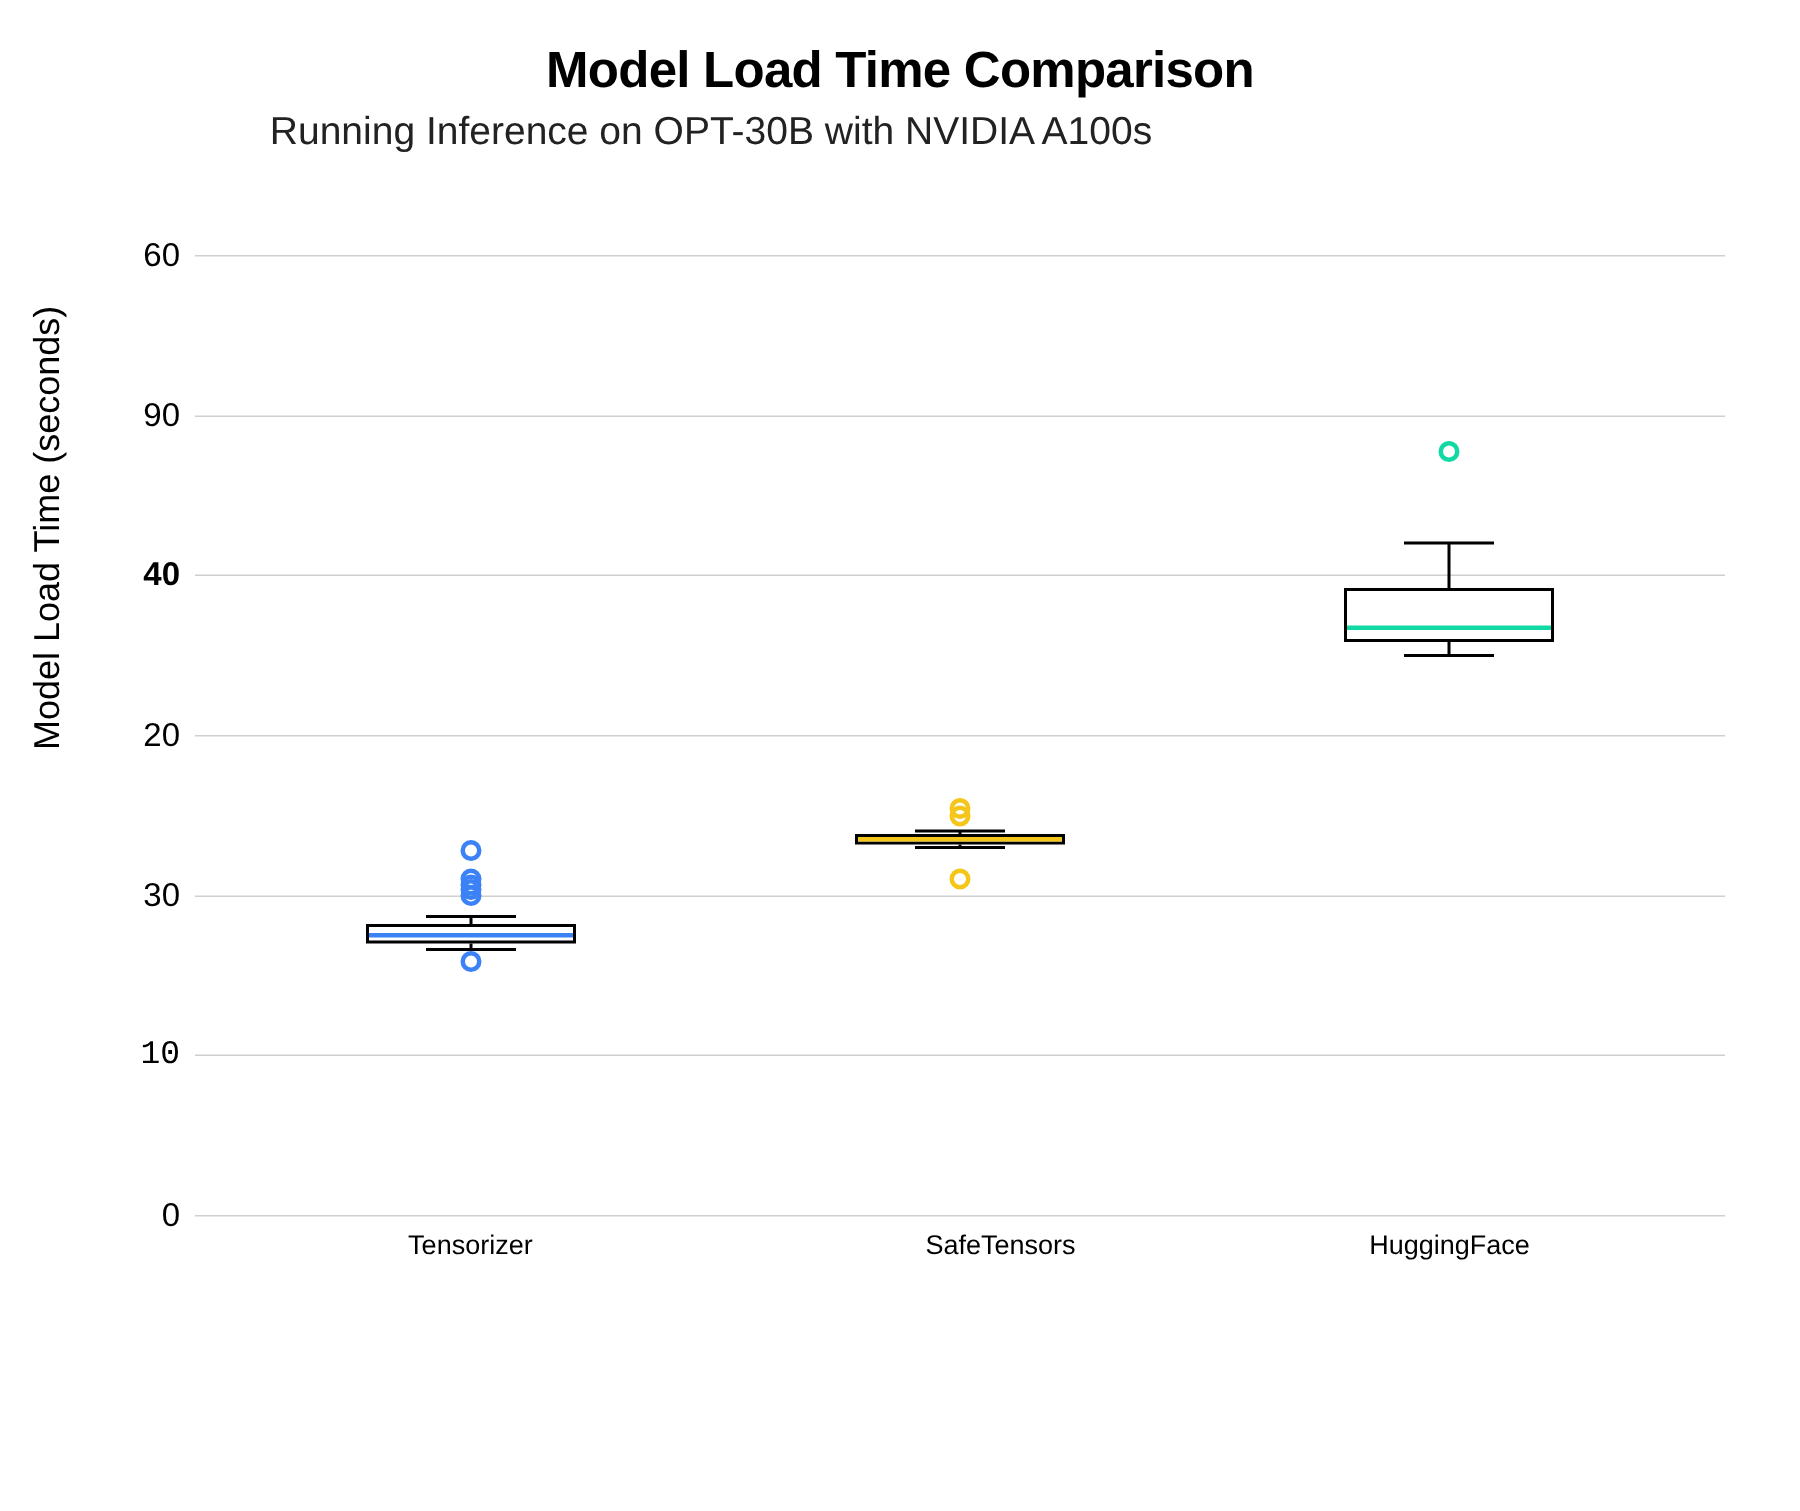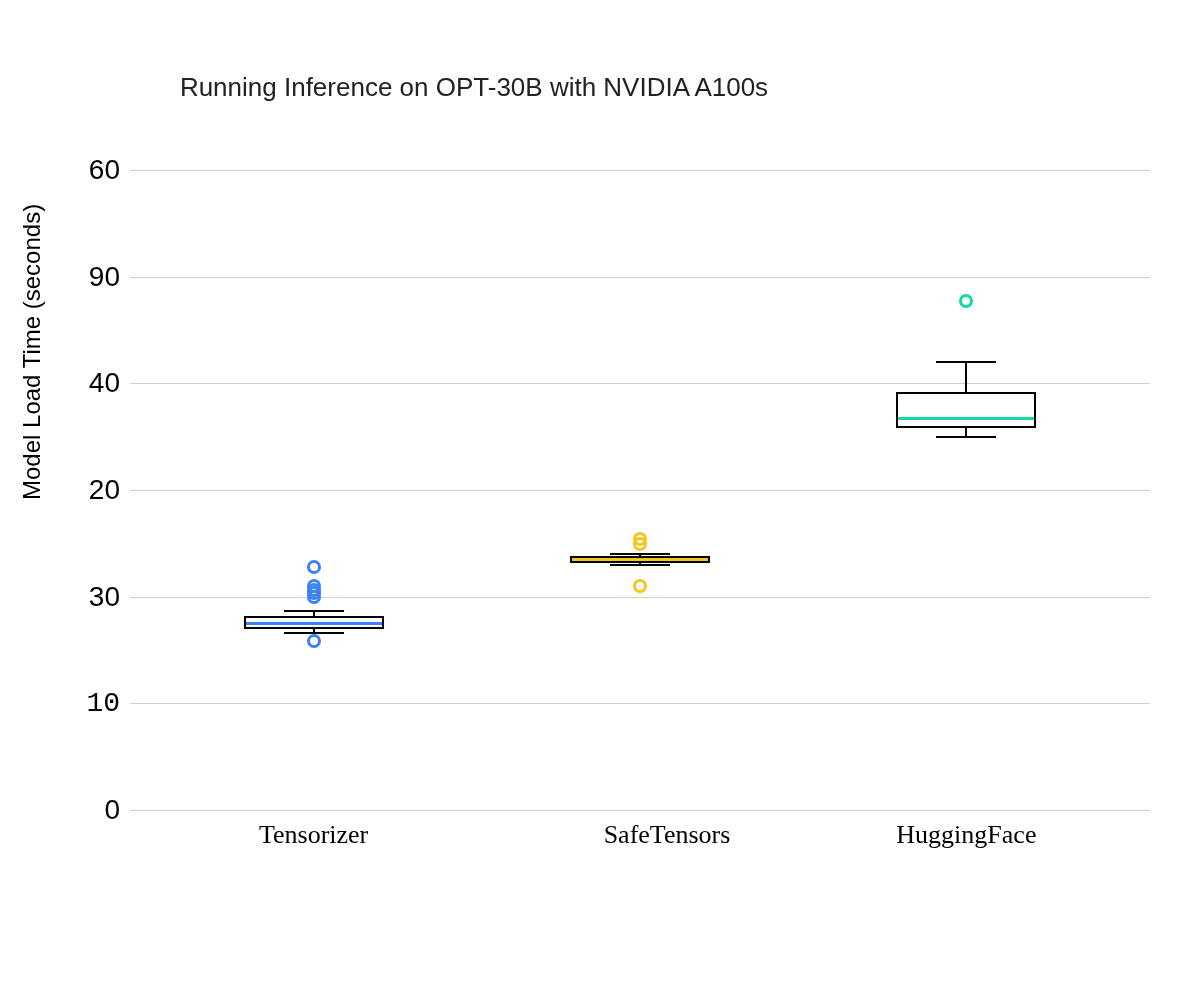--- a/index.html
+++ b/index.html
@@ -57,33 +57,32 @@
     left: 0;
     width: 100%;
     height: 0;
     border-top: 1px solid #d0d0d0;
   }
   .ytick {
     position: absolute;
     right: 1030px;
     width: 60px;
     text-align: right;
-    font-size: 28px;
+    font-size: 22px;
     color: #000;
     transform: translateY(-50%);
   }
   .xtick {
     position: absolute;
     top: 650px;
-    font-size: 26px;
+    font-size: 18px;
     color: #000;
     text-align: center;
     transform: translateX(-50%);
     white-space: nowrap;
-    font-family: Liberation Serif, serif;
   }
   
   .box {
     position: absolute;
     border: 2px solid #000;
     background: transparent;
     box-sizing: border-box;
   }
   .median {
     position: absolute;
@@ -116,34 +115,35 @@
     width: 1060px;
     font-size: 20px;
     line-height: 1.35;
     color: #333;
   }
 </style>
 </head>
 <body>
 <div class="page">
 
+<div class="title">Model Load Time Comparison</div>
 <div class="subtitle">Running Inference on OPT-30B with NVIDIA A100s</div>
 <div class="ylabel">Model Load Time (seconds)</div>
 
 <div class="plot" id="plot">
       <div class="gridline" style="top: 640px;"></div>
       <div class="ytick" style="top: 640px;">0</div>
       <div class="gridline" style="top: 533.333px;"></div>
       <div class="ytick" style="top: 533.333px; font-family: Liberation Mono, monospace;">10</div>
       <div class="gridline" style="top: 426.667px;"></div>
       <div class="ytick" style="top: 426.667px;">30</div>
       <div class="gridline" style="top: 320px;"></div>
       <div class="ytick" style="top: 320px;">20</div>
       <div class="gridline" style="top: 213.333px;"></div>
-      <div class="ytick" style="top: 213.333px;">40</div>
+      <div class="ytick" style="top: 213.333px; font-weight: bold;">40</div>
       <div class="gridline" style="top: 106.667px;"></div>
       <div class="ytick" style="top: 106.667px;">90</div>
       <div class="gridline" style="top: 0px;"></div>
       <div class="ytick" style="top: 0px;">60</div>
       <div class="xtick" style="left: 183.6px;">Tensorizer</div>
       <div class="whisker-v" style="left: 182.6px; top: 440.533px; height: 22.4px;"></div>
       <div class="whisker-cap" style="left: 153.6px; width: 60px; top: 439.533px;"></div>
       <div class="whisker-cap" style="left: 153.6px; width: 60px; top: 461.933px;"></div>
       <div class="box" style="left: 113.6px; width: 140px; top: 445.867px; height: 12.8px; background: rgb(255, 255, 255);"></div>
       <div class="median" style="left: 115.6px; width: 136px; top: 451.833px; background: rgb(59, 130, 246);"></div>

